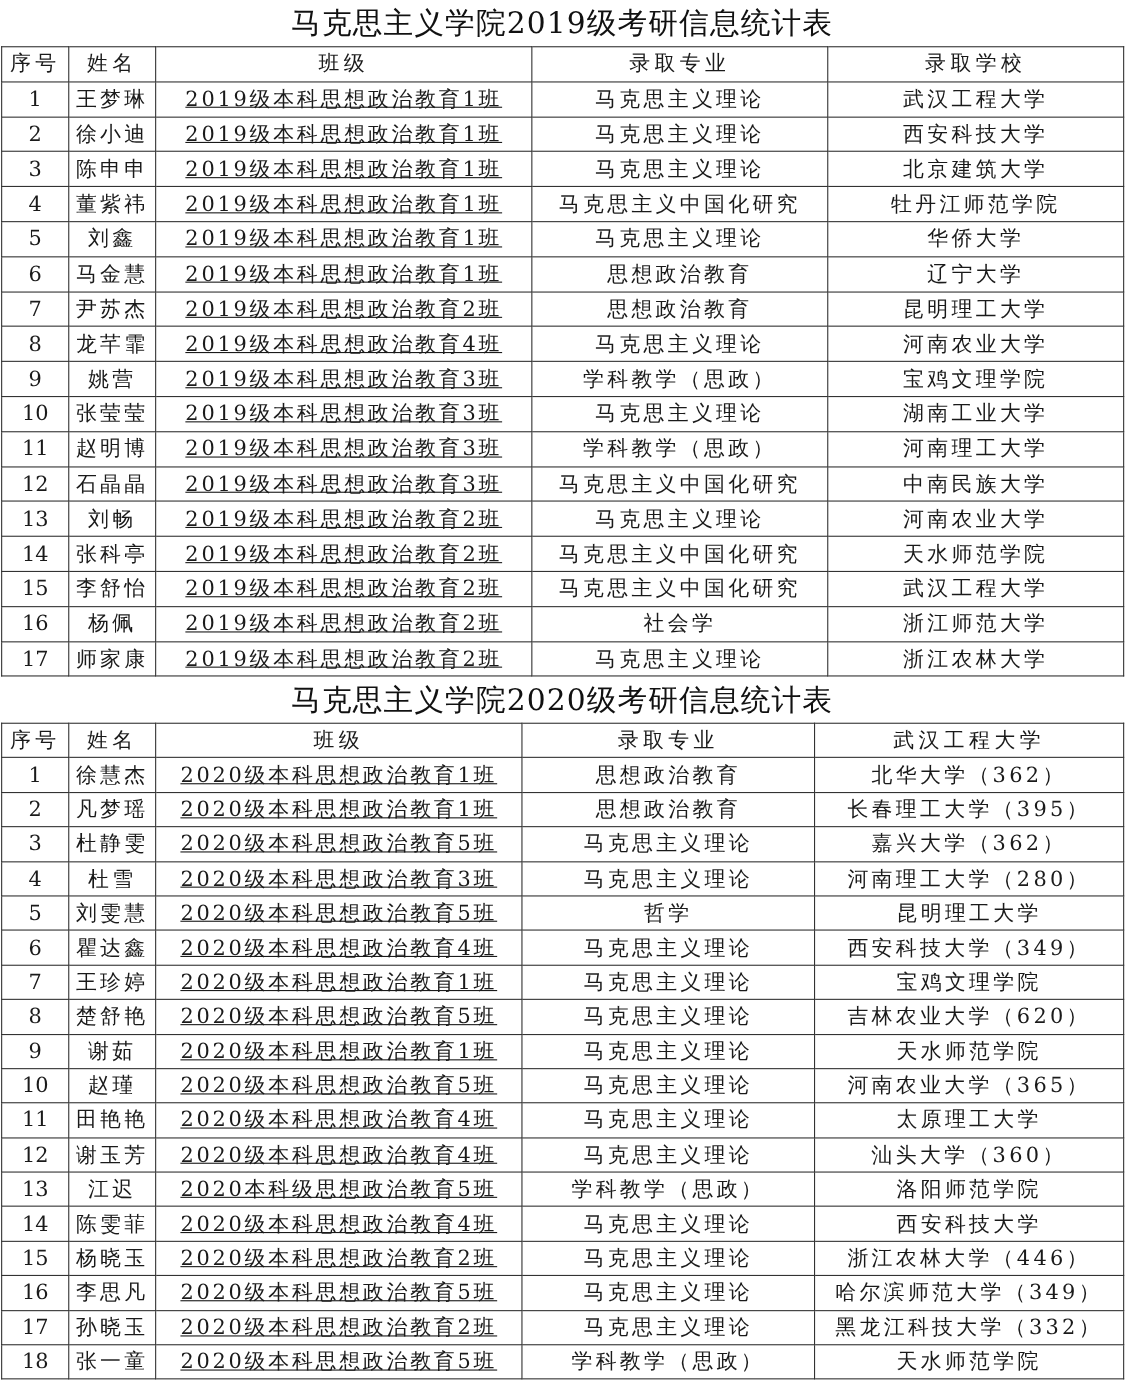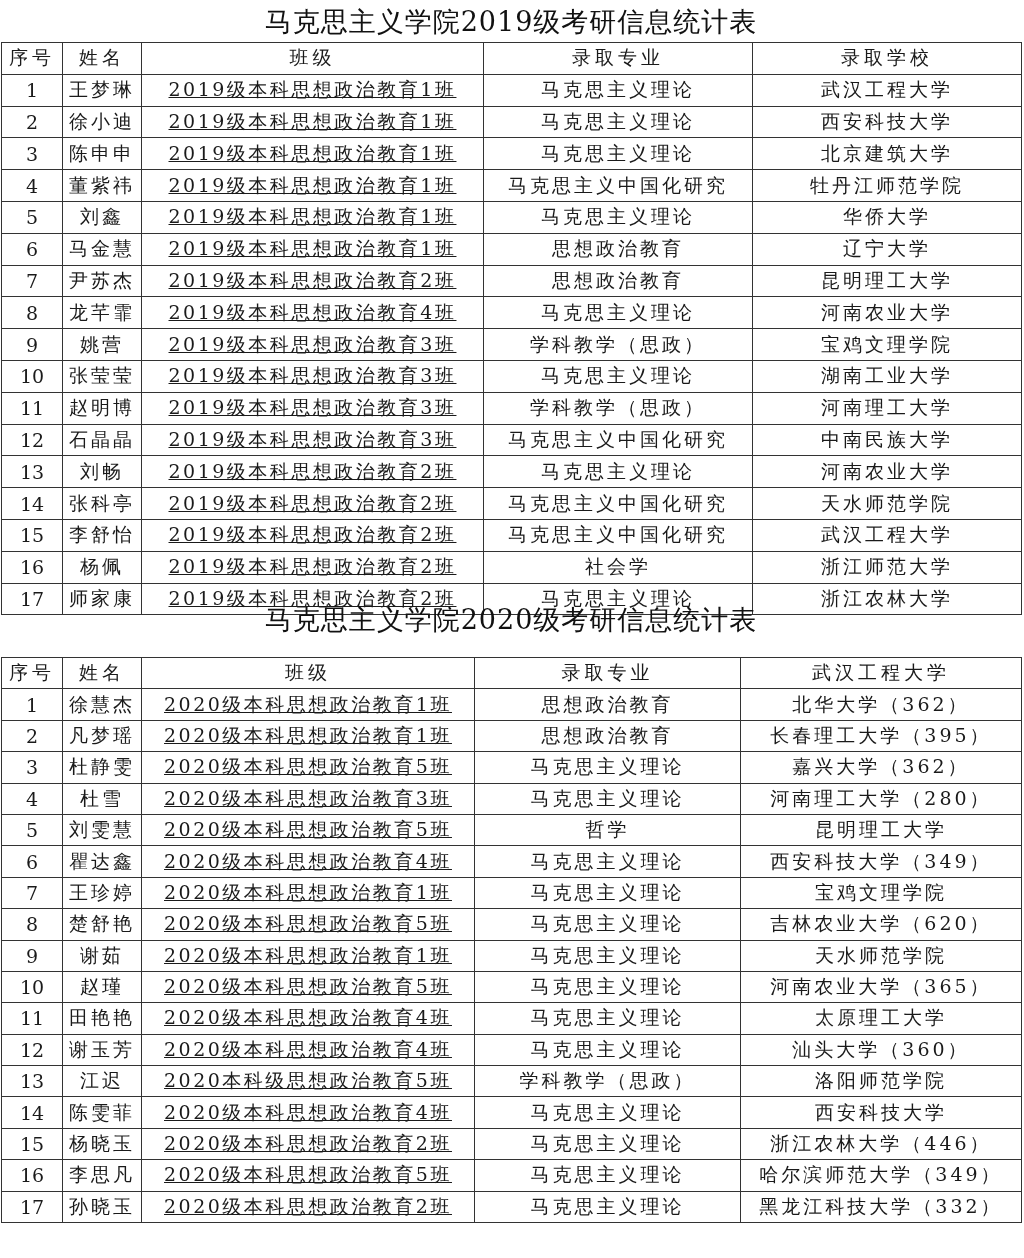--- a/index.html
+++ b/index.html
@@ -156,21 +156,21 @@
       <tr>
         <td class="num">17</td>
         <td>师家康</td>
         <td class="cls">2019级本科思想政治教育2班</td>
         <td>马克思主义理论</td>
         <td>浙江农林大学</td>
       </tr>
     </tbody>
 </table>
 
-<div class="title" style="top:602px;">马克思主义学院2020级考研信息统计表</div>
+<div class="title" style="top:619px;">马克思主义学院2020级考研信息统计表</div>
 
 <table id="t2020">
   <colgroup>
     <col style="width:61px">
       <col style="width:79px">
       <col style="width:333px">
       <col style="width:266px">
       <col style="width:281px">
   </colgroup>
   <thead>
@@ -295,14 +295,21 @@
         <td>马克思主义理论</td>
         <td>哈尔滨师范大学（349）</td>
       </tr>
       <tr>
         <td class="num">17</td>
         <td>孙晓玉</td>
         <td class="cls">2020级本科思想政治教育2班</td>
         <td>马克思主义理论</td>
         <td>黑龙江科技大学（332）</td>
       </tr>
+      <tr>
+        <td class="num">18</td>
+        <td>张一童</td>
+        <td class="cls">2020级本科思想政治教育5班</td>
+        <td>学科教学（思政）</td>
+        <td>天水师范学院</td>
+      </tr>
     </tbody>
 </table>
 
 </body></html>

